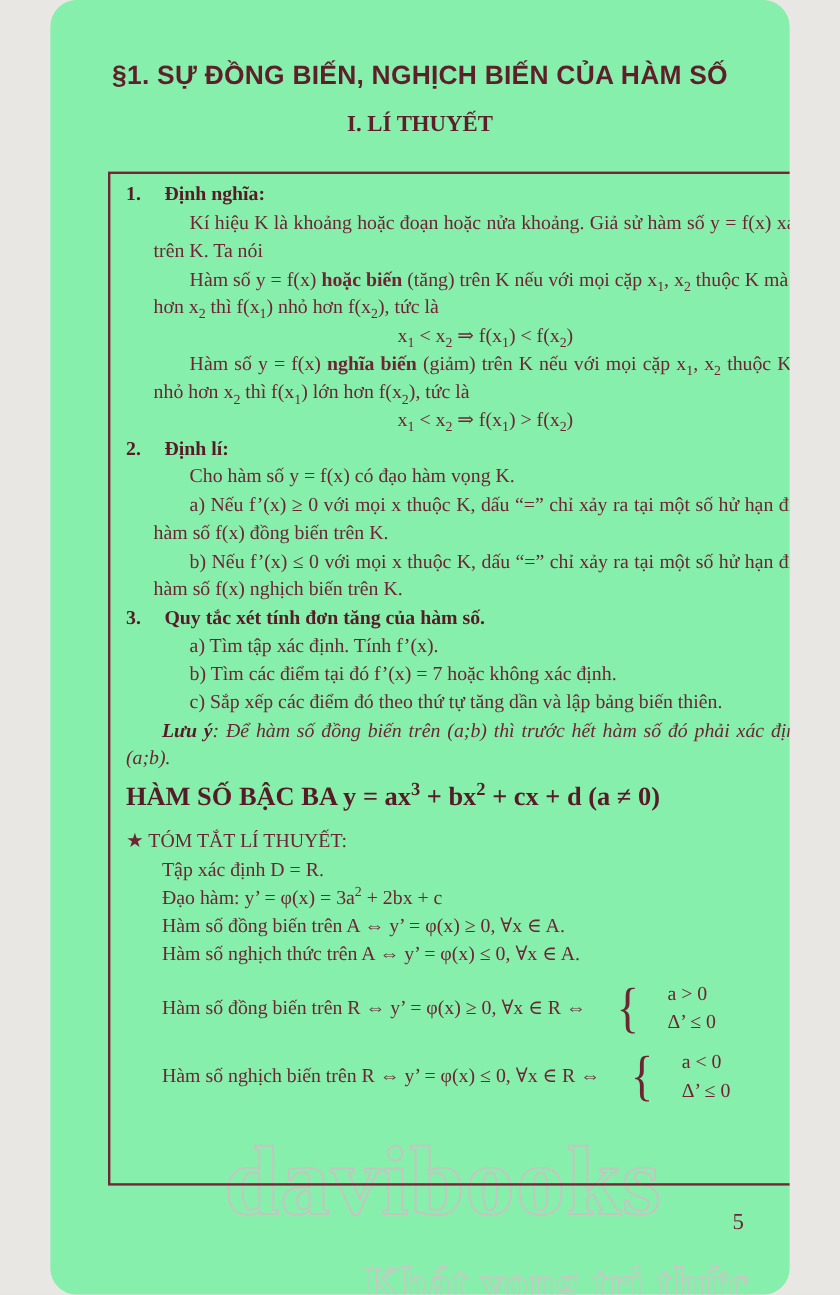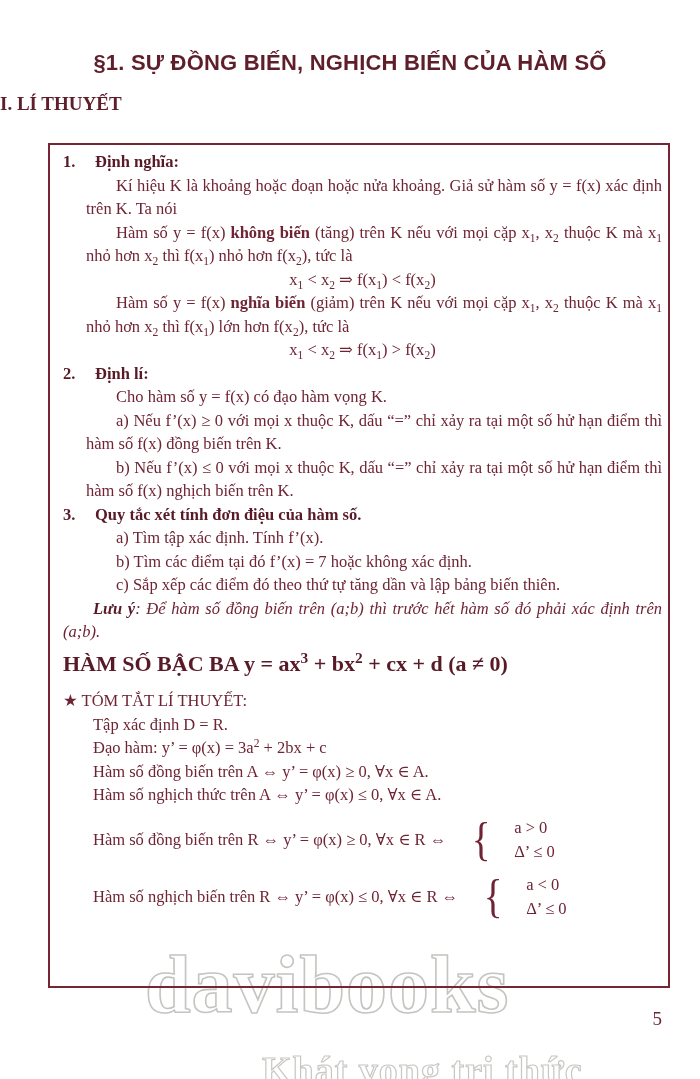--- a/index.html
+++ b/index.html
@@ -1,36 +1,37 @@
 <!DOCTYPE html>
 <html><head>
 <meta charset="utf-8">
 <style>
   html,body{margin:0;padding:0;background:#e9e7e4;}
   .page{
     position:relative;
-    width:700px;height:1079px;
+    width:616px;height:1079px;
     margin:0 auto;
-    background:#ffffff;
+    background:#86efac;
     overflow:hidden;
     font-family:"Liberation Serif","DejaVu Serif",serif;
     color:#6f2434;
+    border-radius:22px;
   }
   .title{
     margin:50px 20px 0;
     text-align:center;
     font-family:"Liberation Sans","DejaVu Sans",sans-serif;
     font-weight:bold;
     font-size:22px;
     letter-spacing:.2px;
     color:#5e1e2a;
   }
   .subtitle{
     margin:17px 0 0;
-    text-align:left;
+    text-align:center;
     font-weight:bold;
     font-size:19px;
     color:#5e1e2a;
   }
   .box{
     position:absolute;
     left:48px;top:143px;
     width:622px;height:845px;
     box-sizing:border-box;
     border:2px solid #772535;
@@ -96,29 +97,29 @@
 
   <div class="watermark">
     <div class="wm-brand">davibooks</div>
     <div class="wm-tag">Khát vọng tri thức</div>
   </div>
 
   <div class="box">
     <div id="lines">
         <div class="line heading"><span class="num">1.</span><span class="htxt">Định nghĩa:</span></div>
         <div class="line para">Kí hiệu K là khoảng hoặc đoạn hoặc nửa khoảng. Giả sử hàm số y = f(x) xác định trên K. Ta nói</div>
-        <div class="line para">Hàm số y = f(x) <b>không biến</b> (tăng) trên K nếu với mọi cặp x<sub>1</sub>, x<sub>2</sub> thuộc K mà x<sub>1</sub> nhỏ hơn x<sub>2</sub> thì f(x<sub>1</sub>) nhỏ hơn f(x<sub>2</sub>), tức là</div>
+        <div class="line para">Hàm số y = f(x) <b>hoặc biến</b> (tăng) trên K nếu với mọi cặp x<sub>1</sub>, x<sub>2</sub> thuộc K mà x<sub>1</sub> nhỏ hơn x<sub>2</sub> thì f(x<sub>1</sub>) nhỏ hơn f(x<sub>2</sub>), tức là</div>
         <div class="line center">x<sub>1</sub> &lt; x<sub>2</sub> ⇒ f(x<sub>1</sub>) &lt; f(x<sub>2</sub>)</div>
         <div class="line para">Hàm số y = f(x) <b>nghĩa biến</b> (giảm) trên K nếu với mọi cặp x<sub>1</sub>, x<sub>2</sub> thuộc K mà x<sub>1</sub> nhỏ hơn x<sub>2</sub> thì f(x<sub>1</sub>) lớn hơn f(x<sub>2</sub>), tức là</div>
         <div class="line center">x<sub>1</sub> &lt; x<sub>2</sub> ⇒ f(x<sub>1</sub>) &gt; f(x<sub>2</sub>)</div>
         <div class="line heading"><span class="num">2.</span><span class="htxt">Định lí:</span></div>
         <div class="line para">Cho hàm số y = f(x) có đạo hàm vọng K.</div>
         <div class="line para">a) Nếu f’(x) ≥ 0 với mọi x thuộc K, dấu “=” chỉ xảy ra tại một số hử hạn điểm thì hàm số f(x) đồng biến trên K.</div>
         <div class="line para">b) Nếu f’(x) ≤ 0 với mọi x thuộc K, dấu “=” chỉ xảy ra tại một số hử hạn điểm thì hàm số f(x) nghịch biến trên K.</div>
-        <div class="line heading"><span class="num">3.</span><span class="htxt">Quy tắc xét tính đơn điệu của hàm số.</span></div>
+        <div class="line heading"><span class="num">3.</span><span class="htxt">Quy tắc xét tính đơn tăng của hàm số.</span></div>
         <div class="line para">a) Tìm tập xác định. Tính f’(x).</div>
         <div class="line para">b) Tìm các điểm tại đó f’(x) = 7 hoặc không xác định.</div>
         <div class="line para">c) Sắp xếp các điểm đó theo thứ tự tăng dần và lập bảng biến thiên.</div>
         <div class="line note"><b>Lưu ý</b>: Để hàm số đồng biến trên (a;b) thì trước hết hàm số đó phải xác định trên (a;b).</div>
         <div class="line bigbold">HÀM SỐ BẬC BA y = ax<sup>3</sup> + bx<sup>2</sup> + cx + d (a ≠ 0)</div>
         <div class="line star">★ TÓM TẮT LÍ THUYẾT:</div>
         <div class="line plain">Tập xác định D = R.</div>
         <div class="line plain">Đạo hàm: y’ = φ(x) = 3a<sup>2</sup> + 2bx + c</div>
         <div class="line plain">Hàm số đồng biến trên A ⇔ y’ = φ(x) ≥ 0, ∀x ∈ A.</div>
         <div class="line plain">Hàm số nghịch thức trên A ⇔ y’ = φ(x) ≤ 0, ∀x ∈ A.</div>

